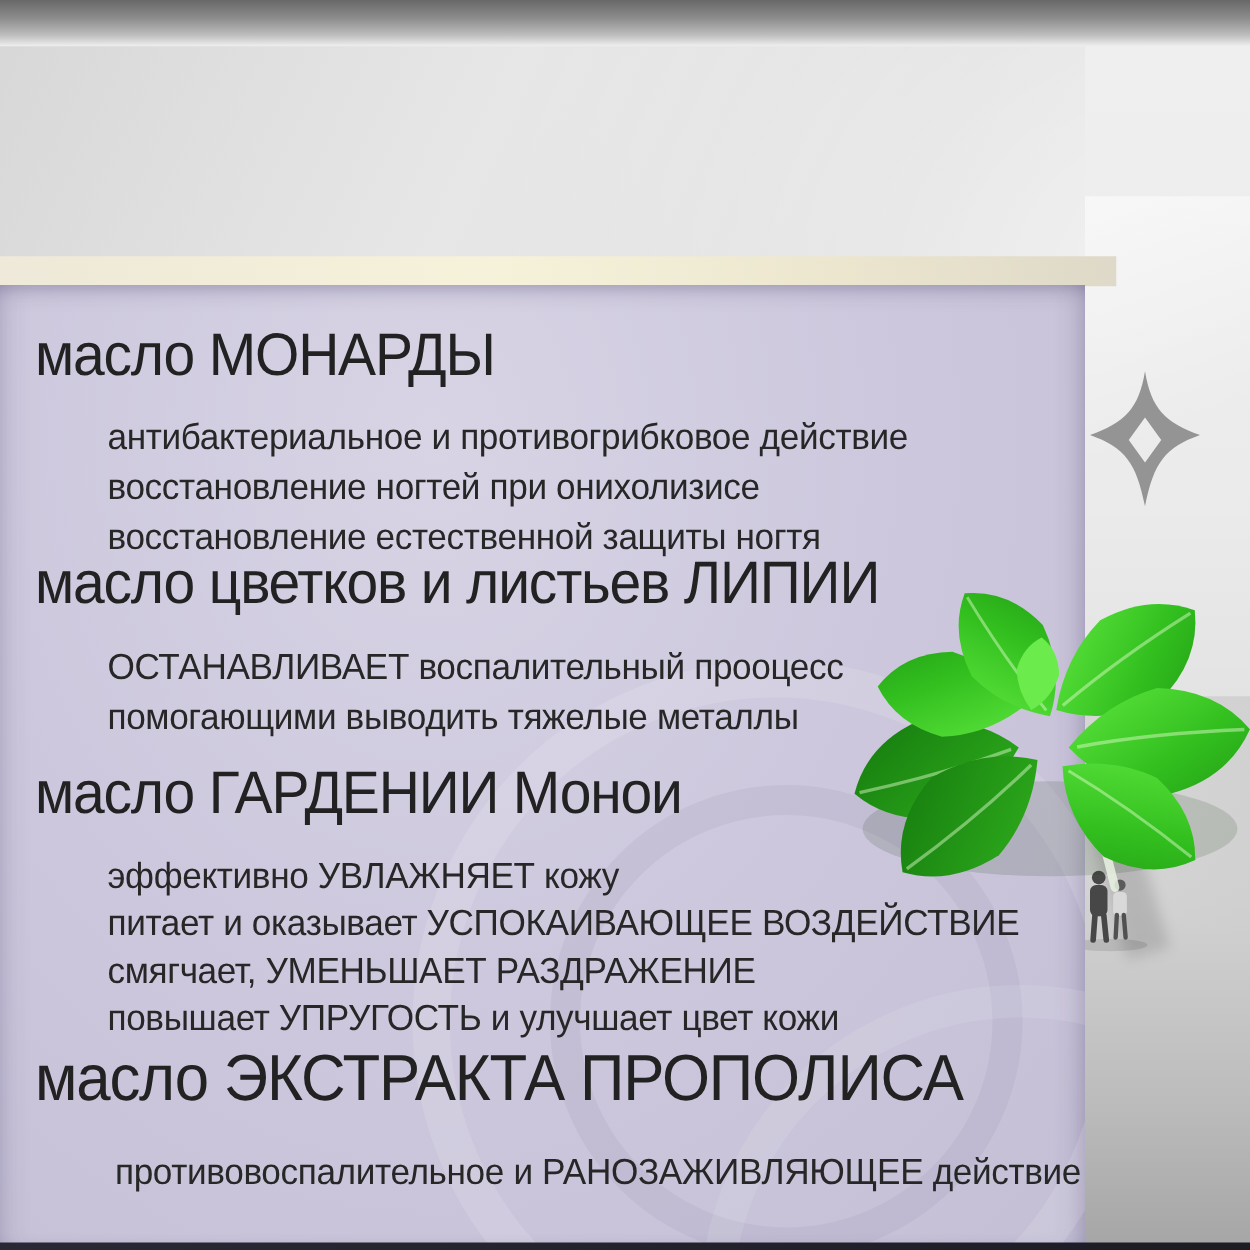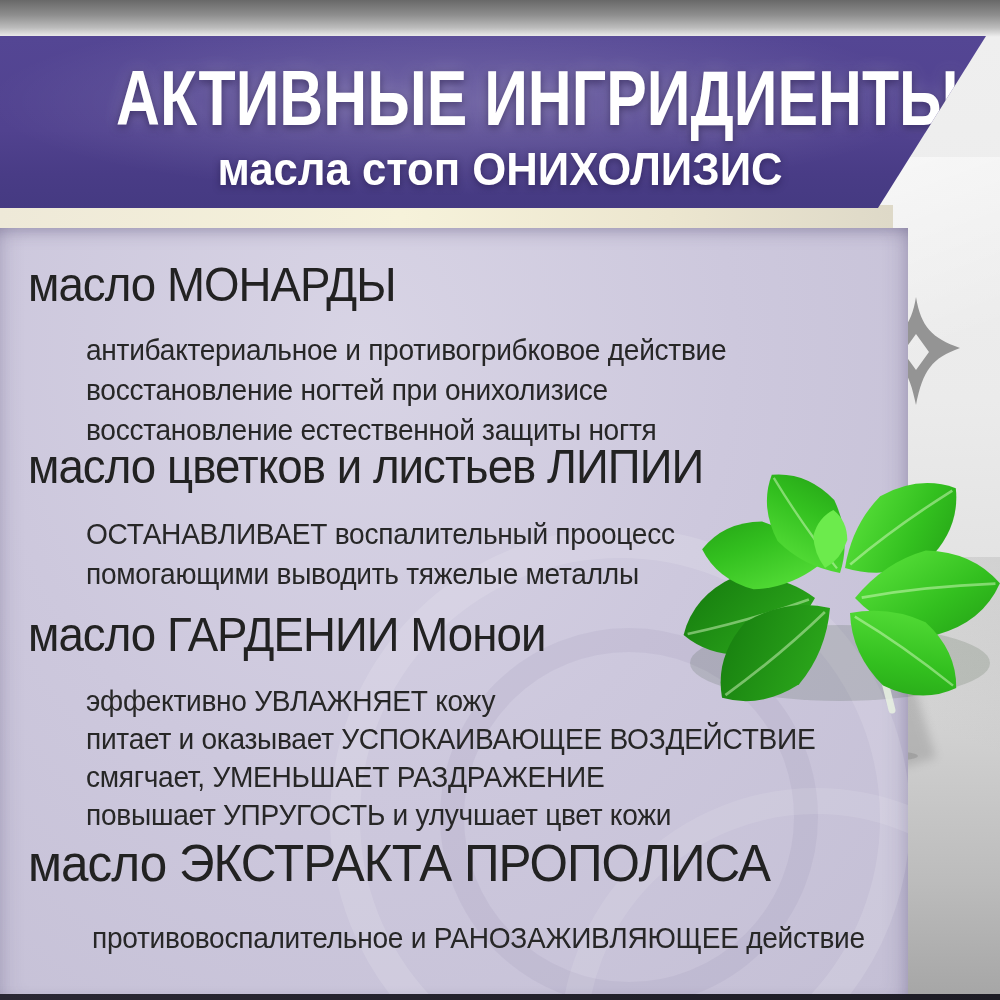--- a/index.html
+++ b/index.html
@@ -62,21 +62,20 @@
     background:linear-gradient(90deg,#eee9d8 0%, var(--cream-strip,#f6f2da) 45%, #ece6cf 75%, #ded9c8 100%);
   }
 
   
   .panel{
     position:absolute;left:0;top:228px;width:868px;height:768px;overflow:hidden;
     background:radial-gradient(ellipse at 40% 16%, var(--panel-lavender-light,#d8d4e5) 0%, var(--panel-lavender,#cdc8dd) 48%, #c4bfd5 100%);
     box-shadow:inset 0 12px 20px -12px rgba(60,50,95,.4),
                inset -16px 0 24px -16px rgba(60,50,95,.32),
                inset 16px 0 24px -16px rgba(60,50,95,.22);
-    padding-left:40px;
   }
   .ring{position:absolute;border-radius:50%;pointer-events:none;}
   .ring1{left:330px;top:300px;width:520px;height:520px;border:30px solid rgba(255,255,255,.13);}
   .ring2{left:440px;top:400px;width:330px;height:330px;border:24px solid rgba(125,115,160,.10);}
   .ring3{left:560px;top:560px;width:460px;height:460px;border:26px solid rgba(255,255,255,.10);}
 
   .heading{
     position:absolute;left:28px;font-size:48px;line-height:1.12;color:var(--text-dark,#222);
     font-weight:400;letter-spacing:-1px;transform:scaleX(.95);transform-origin:left top;white-space:nowrap;
   }
@@ -124,26 +123,20 @@
       <g>
         <circle cx="28" cy="68" r="4.5" fill="#5b5b5b"></circle>
         <rect x="22.5" y="73.5" width="11" height="19" rx="3.5" fill="#d9d9d9"></rect>
         <path d="M25.5 92 L24.5 110 M31 92 L32.5 110" stroke="#515151" stroke-width="3.5" stroke-linecap="round" fill="none"></path>
       </g>
     </svg>
   </div>
 
   <div class="cream"></div>
 
-  <div class="banner">
-    <div class="banner-inner">
-      <div class="banner-title">АКТИВНЫЕ ИНГРИДИЕНТЫ</div>
-      <div class="banner-subtitle">масла стоп ОНИХОЛИЗИС</div>
-    </div>
-  </div>
 
   <div class="panel">
     <div class="ring ring1"></div>
     <div class="ring ring2"></div>
     <div class="ring ring3"></div>
 
     <div class="heading h1">масло МОНАРДЫ</div>
     <div class="body-block b1">
       <div>антибактериальное и противогрибковое действие</div>
       <div>восстановление ногтей при онихолизисе</div>

